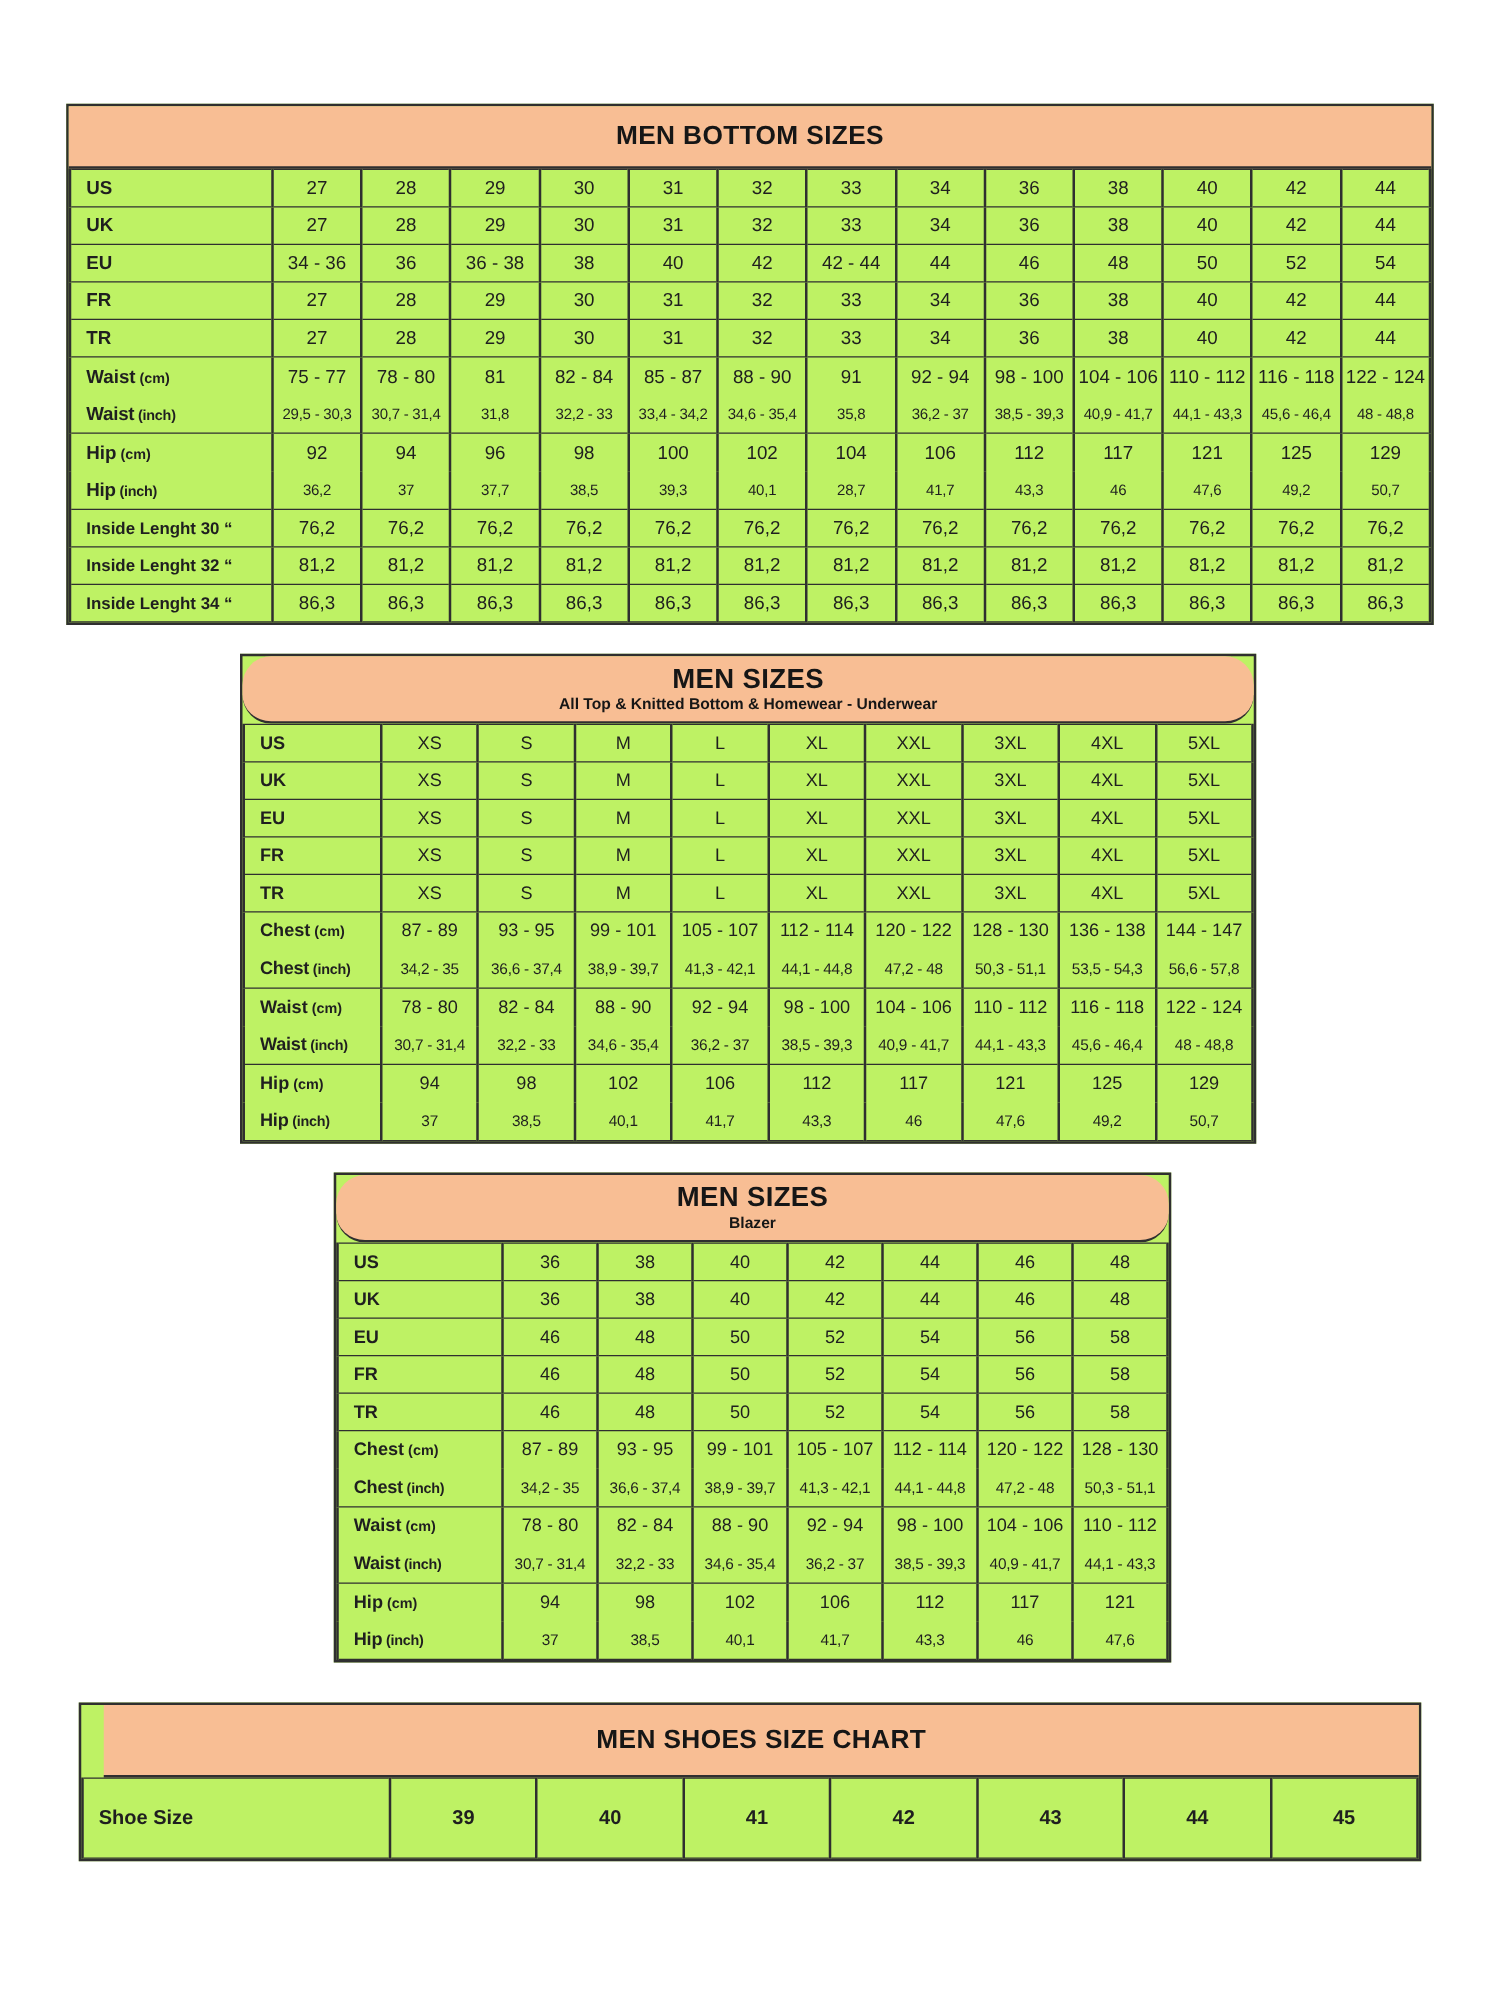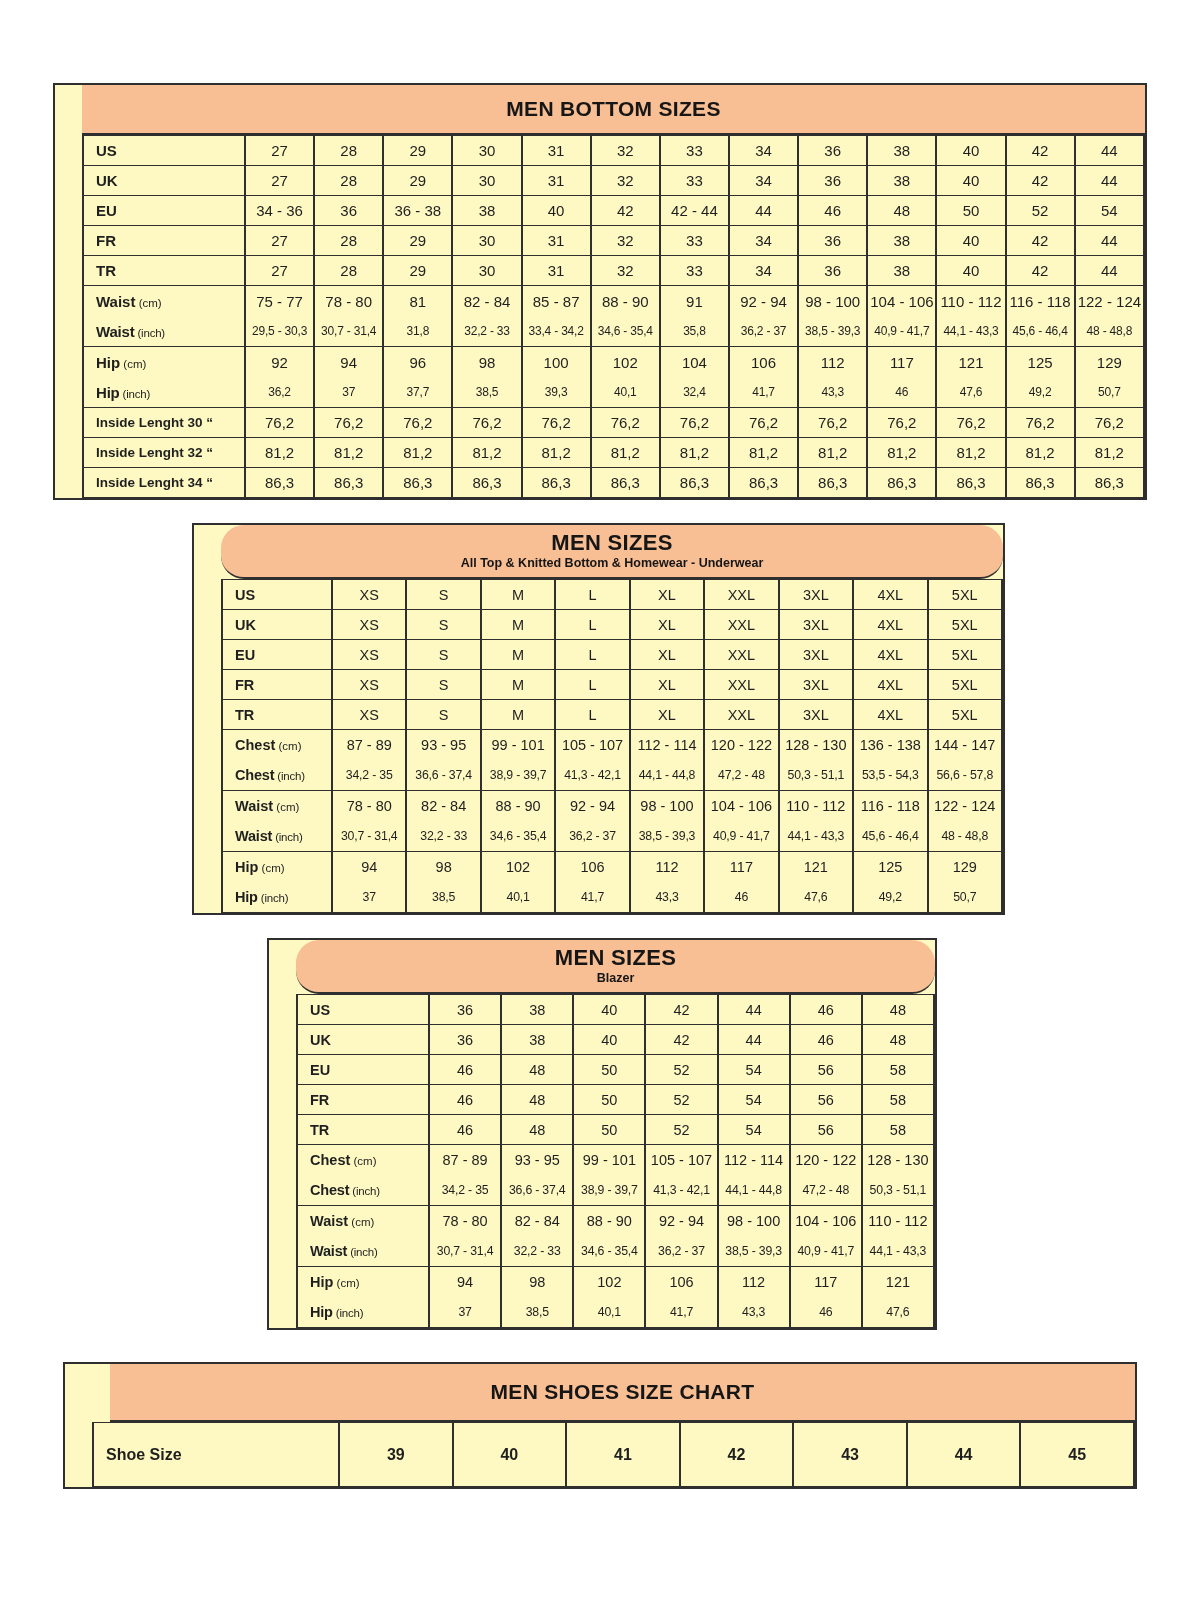--- a/index.html
+++ b/index.html
@@ -7,23 +7,22 @@
     position: relative;
     width: 1200px;
     height: 1605px;
     background: #ffffff;
     font-family: "Liberation Sans", sans-serif;
     color: #1f1f1f;
   }
   .size-table {
     position: absolute;
     border: 2px solid #2f2f2f;
-    background: #fef9c3;
+    background: #bef264;
     box-sizing: border-box;
-    padding-left: 27px;
   }
   .t1 { left: 53px;  top: 83px;   width: 1094px; }
   .t2 { left: 192px; top: 523px;  width: 813px; }
   .t3 { left: 267px; top: 938px;  width: 670px; }
   .t4 { left: 63px;  top: 1362px; width: 1074px; }
 
   .tbl-title {
     background: #F8BE94;
     border-bottom: 2px solid #2f2f2f;
     display: flex;
@@ -89,21 +88,21 @@
   tr.kind-heel td   { height: 36px; font-size: 14.5px; }
 
   .t1 tr.kind-inch td { font-size: 12px; letter-spacing: -0.2px; }
   .t2 tr td, .t3 tr td { font-size: 14.5px; }
   .t2 tr.kind-inch td, .t3 tr.kind-inch td { font-size: 12.3px; letter-spacing: -0.2px; }
   .t1 tr.kind-length td.lbl { font-size: 13.5px; }
   .t2 tr.kind-cm td.lbl, .t3 tr.kind-cm td.lbl,
   .t2 tr.kind-inch td.lbl, .t3 tr.kind-inch td.lbl { font-size: 14.5px; }
   .t4 td.lbl { font-size: 16px; }
 
-  span.ut { font-size: 11.5px; font-weight: normal; }
+  span.ut { font-size: 11.5px; font-weight: bold; }
   tr.kind-inch td.lbl, tr.kind-cm td.lbl { font-size: 15px; }
 </style>
 </head>
 <body>
 
 <div class="page">
 
   <section class="size-table t1">
     <header class="tbl-title">
       <div class="title-main">MEN BOTTOM SIZES</div>
@@ -239,21 +238,21 @@
             <td class="val">129</td>
           </tr>
           <tr class="kind-inch no-top">
             <td class="lbl"><span class="lt">Hip</span><span class="ut"> (inch)</span></td>
             <td class="val">36,2</td>
             <td class="val">37</td>
             <td class="val">37,7</td>
             <td class="val">38,5</td>
             <td class="val">39,3</td>
             <td class="val">40,1</td>
-            <td class="val">32,4</td>
+            <td class="val">28,7</td>
             <td class="val">41,7</td>
             <td class="val">43,3</td>
             <td class="val">46</td>
             <td class="val">47,6</td>
             <td class="val">49,2</td>
             <td class="val">50,7</td>
           </tr>
           <tr class="kind-length">
             <td class="lbl"><span class="lt">Inside Lenght 30 “</span></td>
             <td class="val">76,2</td>

